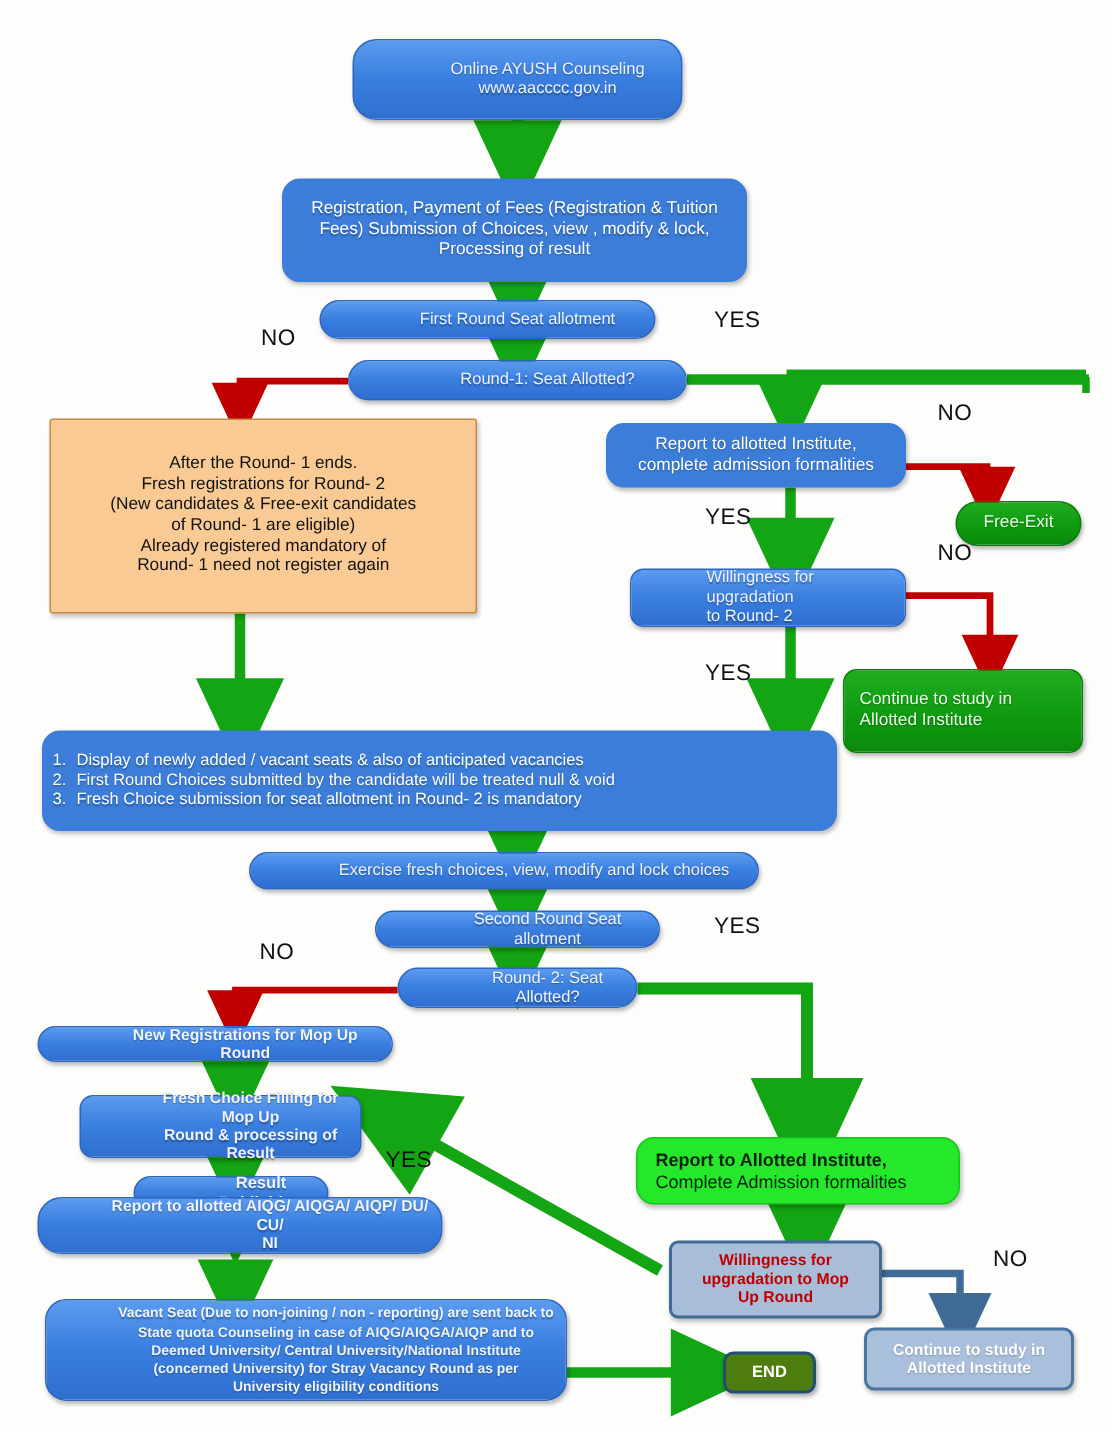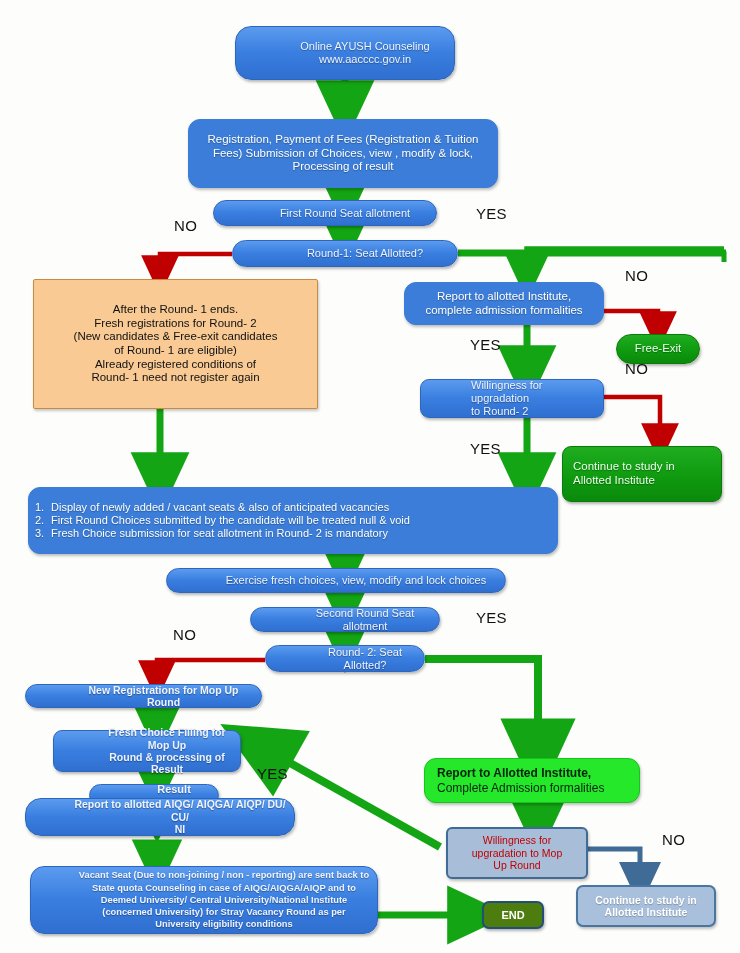--- a/index.html
+++ b/index.html
@@ -42,21 +42,21 @@
   
   .brightgreen{
     background:#25e82b;border:1px solid #16c41c;color:#06220a;
     box-shadow:1px 2px 3px rgba(0,0,0,.25);
     border-radius:12px;font-size:12px;
   }
   
   .slate{
     background:#a8bdd8;border:2px solid #3f6b96;color:#c00000;
     box-shadow:1px 2px 3px rgba(0,0,0,.25);
-    border-radius:6px;font-size:10.5px;font-weight:normal;
+    border-radius:6px;font-size:10.5px;font-weight:bold;
   }
   .steel{
     background:#a9c0dc;border:2px solid #4a75a0;color:#ffffff;
     box-shadow:1px 2px 3px rgba(0,0,0,.25);
     border-radius:7px;font-size:10.5px;font-weight:bold;
     text-shadow:0 1px 1px rgba(0,0,0,.25);
   }
   .endbox{
     background:#4d7c0f;border:2px solid #234f77;color:#ffffff;
     box-shadow:1px 2px 3px rgba(0,0,0,.3);
@@ -159,33 +159,33 @@
   <div class="node blue pill" style="left:232px;top:240px;width:226px;height:27px;">
     <div class="txt">Round-1: Seat Allotted?</div>
   </div>
 
   <div class="node peach" style="left:33px;top:279px;width:285px;height:130px;">
     <div class="txt">
       <div>After the Round- 1 ends.</div>
       <div>Fresh registrations for Round- 2</div>
       <div>(New candidates &amp; Free-exit candidates</div>
       <div>of Round- 1 are eligible)</div>
-      <div>Already registered conditions of</div>
+      <div>Already registered mandatory of</div>
       <div>Round- 1 need not register again</div>
     </div>
   </div>
 
   <div class="node blue-flat sq" style="left:404px;top:282px;width:200px;height:43px;">
     <div class="txt">
       <div>Report to allotted Institute,</div>
       <div>complete admission formalities</div>
     </div>
   </div>
 
-  <div class="node green" style="left:616px;top:334px;width:84px;height:30px;border-radius:15px;">
+  <div class="node green" style="left:637px;top:334px;width:84px;height:30px;border-radius:15px;">
     <div class="txt">Free-Exit</div>
   </div>
 
   <div class="node blue round8" style="left:420px;top:379px;width:184px;height:39px;">
     <div class="txt" style="text-align:left;padding-left:10px;">
       <div>Willingness for upgradation</div>
       <div>to Round- 2</div>
     </div>
   </div>
 

